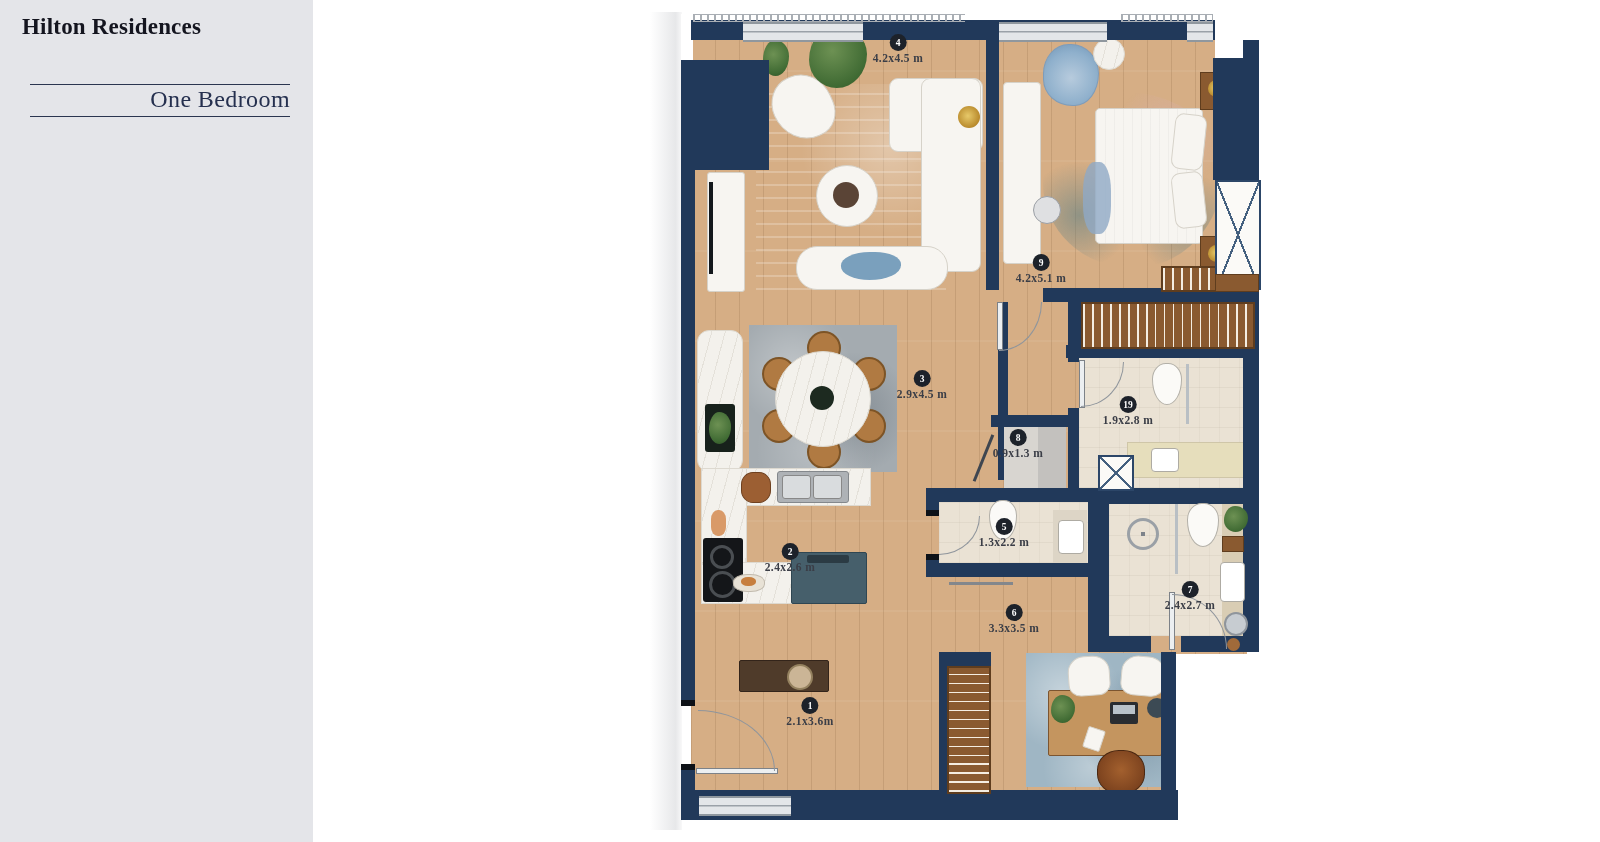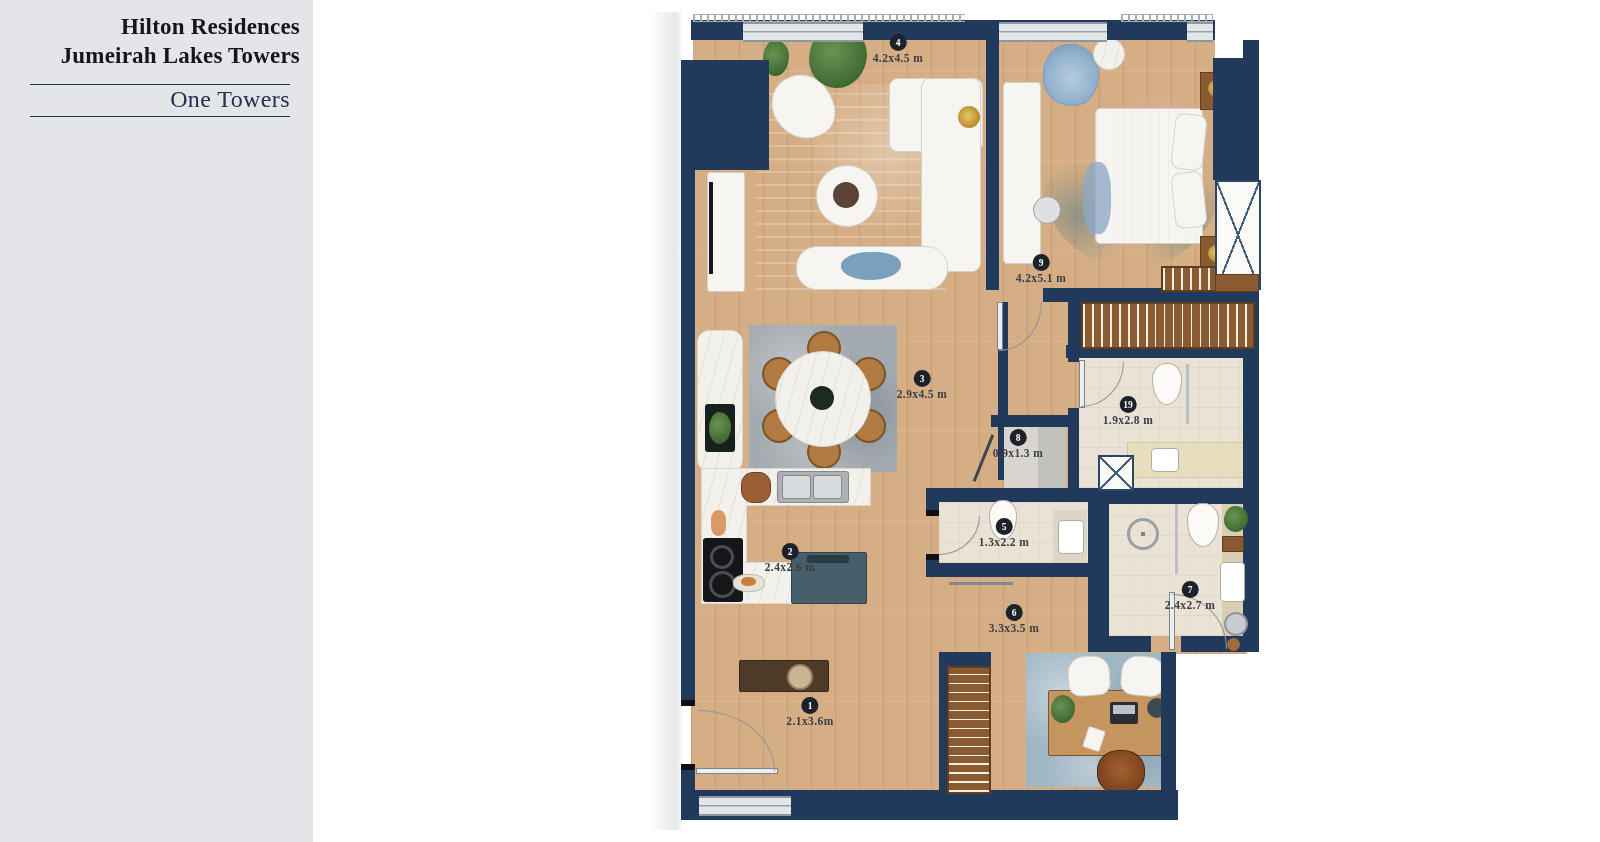--- a/index.html
+++ b/index.html
@@ -2,21 +2,21 @@
 <html><head>
 <meta charset="utf-8">
 <style>
   html,body{margin:0;padding:0;}
   body{width:1600px;height:842px;background:#ffffff;overflow:hidden;position:relative;
        font-family:"Liberation Serif","DejaVu Serif",serif;}
   .abs{position:absolute;}
 
   
   .panel{left:0;top:0;width:313px;height:842px;background:#e4e5e9;}
-  .p-title{left:22px;top:12px;width:278px;text-align:right;font-weight:700;
+  .p-title{left:22px;top:12px;width:278px;text-align:left;font-weight:700;
            font-size:23px;line-height:29px;color:#14151f;letter-spacing:.2px;}
   .p-rule{left:30px;width:260px;height:0;border-top:1.6px solid #2a3550;}
   .p-sub{left:30px;top:86px;width:260px;text-align:right;font-size:24px;color:#25304f;letter-spacing:.4px;}
   .p-type{left:30px;top:119px;width:260px;text-align:left;font-size:19px;color:#1d2742;}
 
   .shadow-strip{left:650px;top:12px;width:32px;height:818px;
     background:linear-gradient(90deg,rgba(120,125,135,0) 0%,rgba(120,125,135,.18) 80%,rgba(120,125,135,.05) 100%);}
 
   
   .plan{left:681px;top:14px;width:578px;height:808px;}
@@ -90,24 +90,23 @@
        font-size:9.5px;font-weight:700;font-family:"Liberation Serif",serif;}
   .dimtxt{font-size:11.5px;font-weight:700;color:#3b3e47;letter-spacing:.4px;white-space:nowrap;
           font-family:"Liberation Serif",serif;}
 </style>
 </head>
 <body>
 
 <div class="abs panel">
   <div class="abs p-title">
     <div>Hilton Residences</div>
-    <div>Jumeirah Lakes Towers</div>
   </div>
   <div class="abs p-rule" style="top:84px"></div>
-  <div class="abs p-sub">One Towers</div>
+  <div class="abs p-sub">One Bedroom</div>
   <div class="abs p-rule" style="top:116px"></div>
 </div>
 
 <div class="abs shadow-strip"></div>
 
 <div class="abs plan">
 
   <div class="abs wood" style="left:10px;top:8px;width:556px;height:770px"></div>
   <div class="abs whitecut" style="left:534px;top:0;width:44px;height:44px"></div>
   <div class="abs whitecut" style="left:495px;top:640px;width:83px;height:168px"></div>

